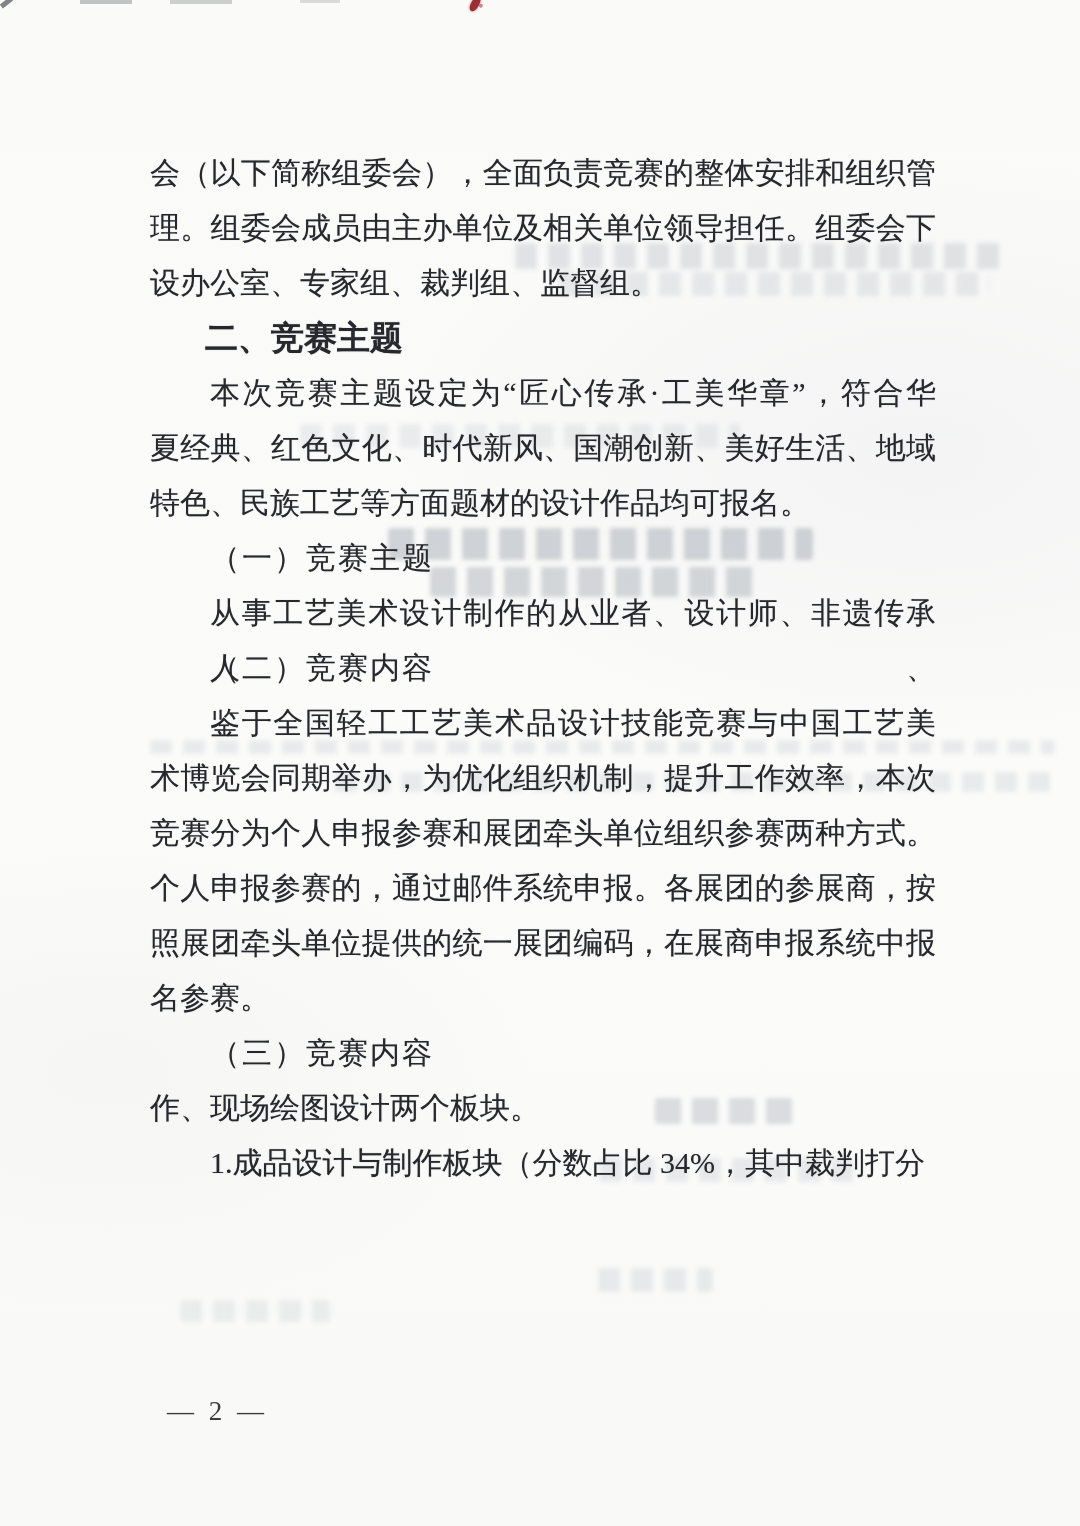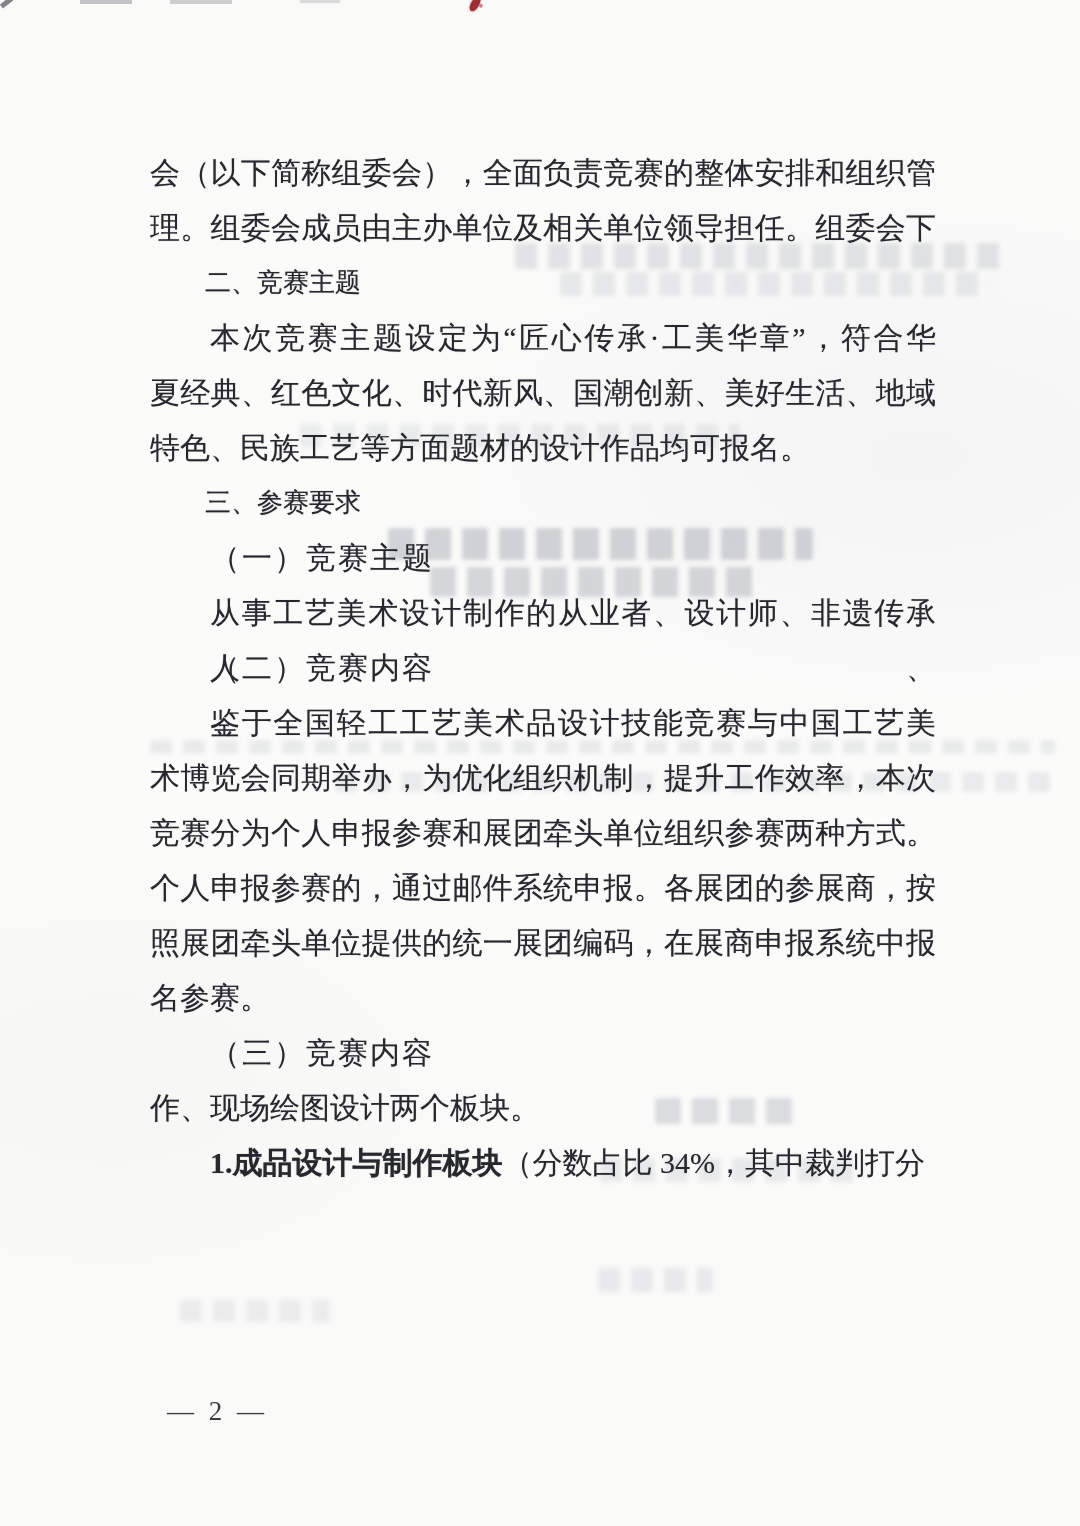--- a/index.html
+++ b/index.html
@@ -18,25 +18,25 @@
   }
   .line{
     height:55px;line-height:55px;font-size:30px;
     text-shadow:0 0 1px rgba(45,47,52,0.35);
     white-space:normal;
   }
   .j{text-align:justify;text-align-last:justify;}
   .indent{padding-left:60px;}
   .head{
     font-family:"Liberation Sans","DejaVu Sans",sans-serif;
-    font-weight:400;font-size:26px;padding-left:55px;
+    font-weight:700;font-size:33px;padding-left:55px;
     text-shadow:0 0 1px rgba(30,32,36,0.5);
   }
   .sub{padding-left:60px;letter-spacing:2px;}
-  .bold-lead{font-weight:700;text-shadow:0 0 1px rgba(30,32,36,0.55);}
+  .bold-lead{font-weight:400;text-shadow:0 0 1px rgba(30,32,36,0.55);}
   .footer{
     position:absolute;left:167px;top:1396px;
     font-size:27px;letter-spacing:4px;color:#3a3c40;
     font-family:"Liberation Serif","DejaVu Serif",serif;
   }
   
   .ghost{
     position:absolute;border-radius:3px;
     background:repeating-linear-gradient(90deg, rgba(148,154,164,0.55) 0 22px, rgba(148,154,164,0) 22px 33px);
     filter:blur(2.6px);
@@ -82,25 +82,25 @@
   <div class="ghost" style="left:150px;top:740px;width:905px;height:14px;opacity:.32;"></div>
   <div class="ghost" style="left:335px;top:772px;width:715px;height:20px;opacity:.32;"></div>
   <div class="ghost bold" style="left:655px;top:1098px;width:140px;height:26px;opacity:.38;"></div>
   <div class="ghost" style="left:600px;top:1158px;width:265px;height:24px;opacity:.32;"></div>
   <div class="ghost" style="left:598px;top:1268px;width:115px;height:24px;opacity:.32;"></div>
   <div class="ghost" style="left:180px;top:1300px;width:150px;height:22px;opacity:.27;"></div>
 
   <div class="text-col">
     <div class="line j">会（以下简称组委会），全面负责竞赛的整体安排和组织管</div>
     <div class="line j">理。组委会成员由主办单位及相关单位领导担任。组委会下</div>
+    <div class="line">设办公室、专家组、裁判组、监督组。</div>
     <div class="line head">二、竞赛主题</div>
     <div class="line j indent">本次竞赛主题设定为“匠心传承·工美华章”，符合华</div>
     <div class="line j">夏经典、红色文化、时代新风、国潮创新、美好生活、地域</div>
     <div class="line">特色、民族工艺等方面题材的设计作品均可报名。</div>
-    <div class="line head">三、参赛要求</div>
     <div class="line sub">（一）竞赛主题</div>
     <div class="line j indent">从事工艺美术设计制作的从业者、设计师、非遗传承人、</div>
     <div class="line sub">（二）竞赛内容</div>
     <div class="line j indent">鉴于全国轻工工艺美术品设计技能竞赛与中国工艺美</div>
     <div class="line j">术博览会同期举办，为优化组织机制，提升工作效率，本次</div>
     <div class="line j">竞赛分为个人申报参赛和展团牵头单位组织参赛两种方式。</div>
     <div class="line j">个人申报参赛的，通过邮件系统申报。各展团的参展商，按</div>
     <div class="line j">照展团牵头单位提供的统一展团编码，在展商申报系统中报</div>
     <div class="line">名参赛。</div>
     <div class="line sub">（三）竞赛内容</div>

